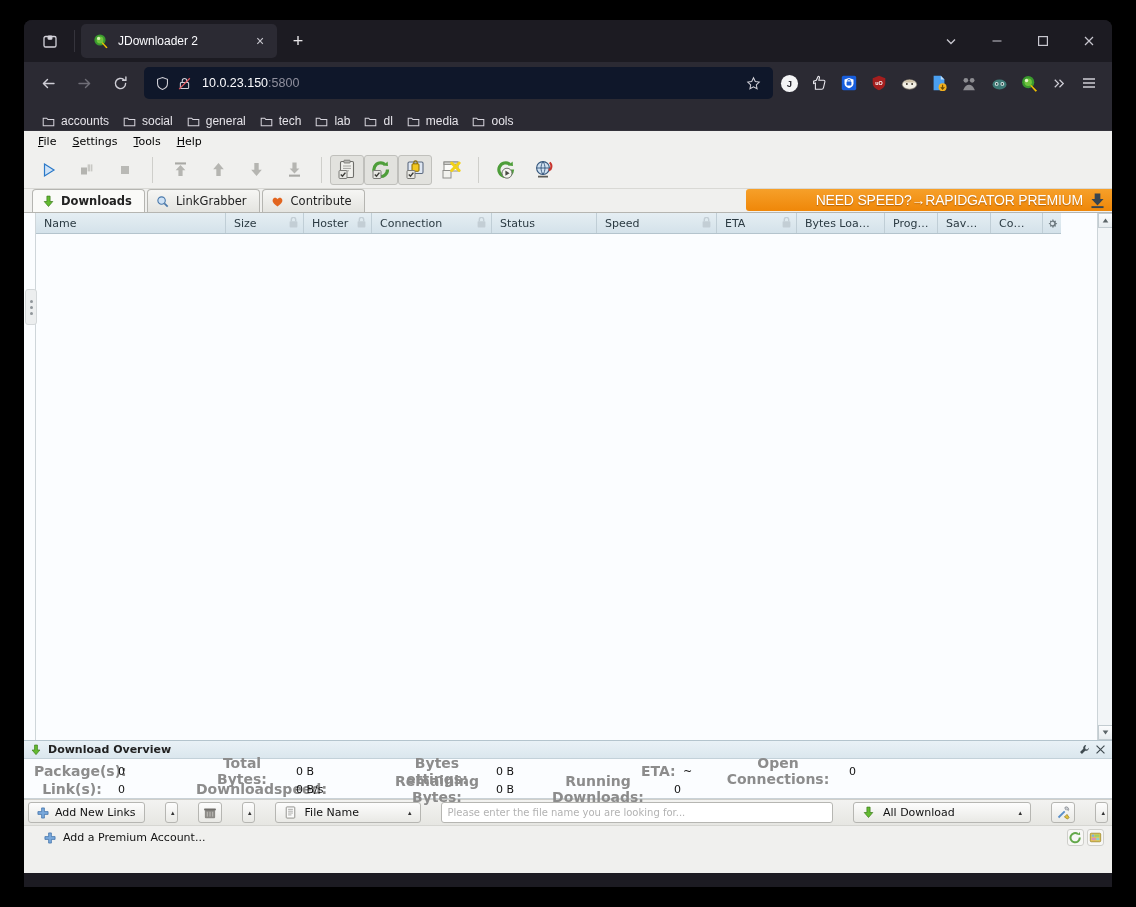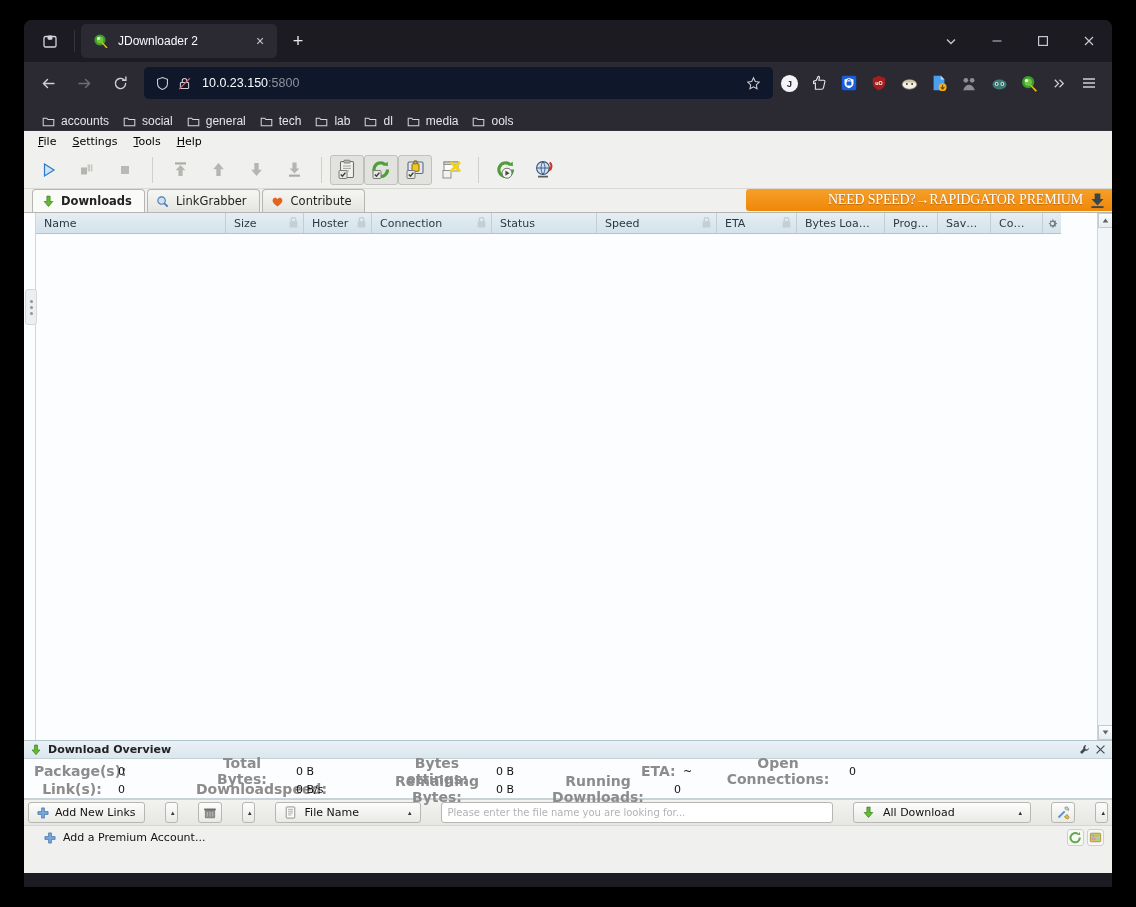--- a/index.html
+++ b/index.html
@@ -211,21 +211,21 @@
     right: 0; top: 0;
     height: 22px;
     width: 366px;
     background: linear-gradient(to bottom, #f6a02a, #ef8709);
     display: flex; align-items: center; justify-content: flex-end;
     padding-right: 6px;
     border-radius: 3px 0 0 3px;
   }
   .promo-text {
     color: #fff; font-size: 14px; letter-spacing: -0.2px;
-    font-family: Liberation Serif, serif;
+    font-family: Liberation Sans, sans-serif;
     text-shadow: 0 1px 1px rgba(140,70,0,.6);
     white-space: nowrap;
   }
 
   
   .table-wrap {
     position: relative;
     height: 527px;
     background: #fbfdff;
     border-top: none;

